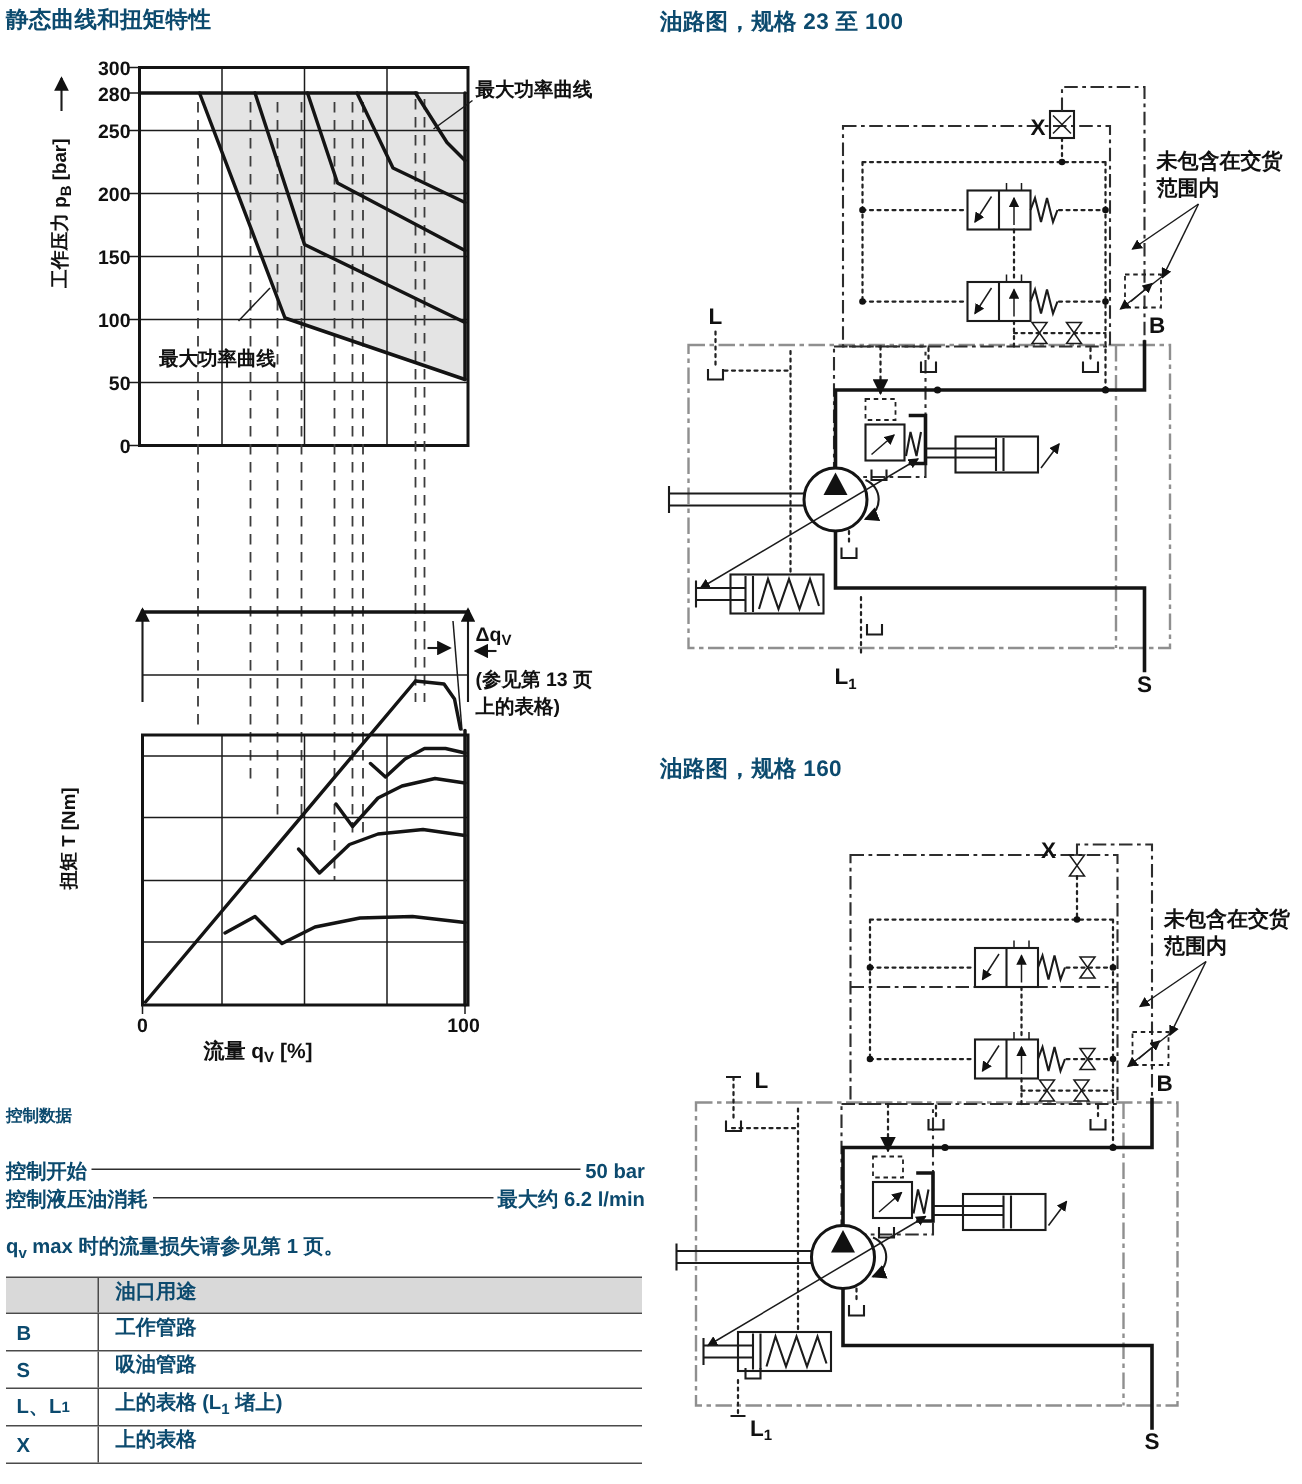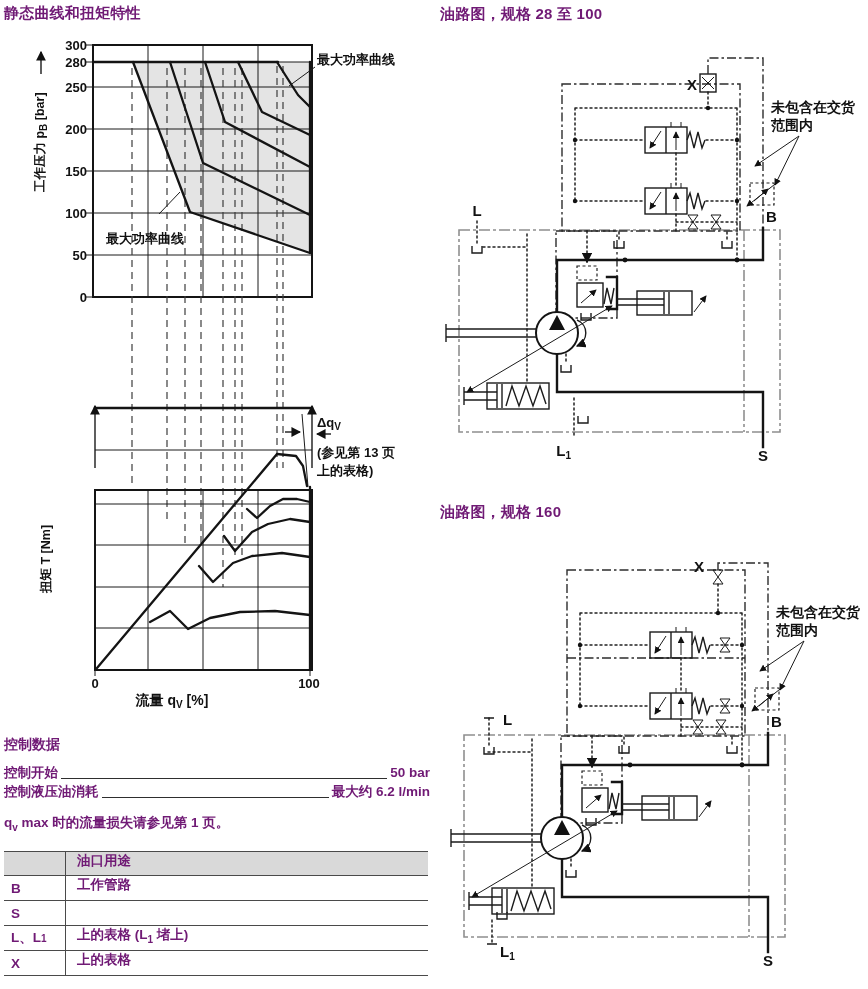--- a/index.html
+++ b/index.html
@@ -1,59 +1,59 @@
 <!DOCTYPE html>
 <html><head>
 <meta charset="utf-8">
 <style>
   html,body{margin:0;padding:0;background:#fff}
   .page{position:relative;width:868px;height:989px;background:#fff;
-        font-family:"Liberation Sans",sans-serif;color:#701a75;overflow:hidden}
+        font-family:"Liberation Sans",sans-serif;color:#0c4a6e;overflow:hidden}
   .abs{position:absolute}
   .hd{position:absolute;font-size:15px;font-weight:700;letter-spacing:.2px}
   svg text{font-family:"Liberation Sans",sans-serif;fill:#111}
   .t13{font-size:13px;font-weight:700}
   .t14{font-size:14px;font-weight:700}
   .t15{font-size:15px;font-weight:700}
   .sub{font-size:10px}
   
   .sl{stroke:#141414;stroke-width:2.4;fill:none;stroke-linecap:square}
   .crv{stroke:#141414;stroke-width:2.3;fill:none;stroke-linejoin:round;stroke-linecap:round}
   .ml{stroke:#1b1b1b;stroke-width:1.4;fill:none}
   .thin{stroke:#1b1b1b;stroke-width:1;fill:none}
   .dash{stroke:#3c3c3c;stroke-width:1.2;fill:none;stroke-dasharray:7 5}
   .dd{stroke:#2d2d2d;stroke-width:1.4;fill:none;stroke-dasharray:9 3 2.5 3}
   .gb{stroke:#8f8f8f;stroke-width:1.6;fill:none;stroke-dasharray:11 3 3 3}
   .dt{stroke:#222;stroke-width:1.5;fill:none;stroke-dasharray:2 3;stroke-linecap:round}
   .dashsm{stroke:#222;stroke-width:1.2;fill:none;stroke-dasharray:3 2.5}
   
   .ctrl{position:absolute;left:4px;top:736px;width:426px;font-size:13.5px;font-weight:600}
-  .ctrl-title{font-size:14px;font-weight:700;margin-bottom:9px}
-  .crow{display:flex;align-items:flex-end;line-height:19px}
+  .ctrl-title{font-size:11px;font-weight:700;margin-bottom:20px}
+  .crow{display:flex;align-items:center;line-height:19px}
   .crow .lead,.crow .val{white-space:nowrap}
   .crow .fillline{flex:1;border-bottom:1.6px solid #2e2e2e;margin:0 3px 3px 3px}
   .cnote{margin-top:13px;font-weight:600}
   
   .ptable{position:absolute;left:4px;top:851px;width:424px;border-top:1.4px solid #4a4a4a;
           border-bottom:1.4px solid #4a4a4a;font-size:13.5px}
   .trow{display:flex;height:24px}
   .trow + .trow{border-top:1.4px solid #4a4a4a}
   .thead{background:#d9d9d9;height:23px}
   .tc1{width:54px;align-self:stretch;display:flex;align-items:center;padding-left:7px;
        border-right:1.4px solid #4a4a4a;font-weight:700}
   .tc2{flex:1;padding-left:11px;font-weight:600}
   sub{font-size:10px}
 </style>
 </head>
 <body>
 
 <div class="page">
 
   <div class="hd" style="left:4px;top:4px">静态曲线和扭矩特性</div>
-  <div class="hd" style="left:440px;top:5px">油路图，规格 28 至 100</div>
+  <div class="hd" style="left:440px;top:5px">油路图，规格 23 至 100</div>
   <div class="hd" style="left:440px;top:503px">油路图，规格 160</div>
 
   <svg class="abs" style="left:0;top:28px" width="434" height="692" viewBox="0 28 434 692">
     <defs>
       <marker id="a0" viewBox="0 0 8 8" refX="7" refY="4" markerWidth="7" markerHeight="7" orient="auto-start-reverse">
         <path d="M0,0 L8,4 L0,8 z" fill="#111"></path>
       </marker>
     </defs>
 
     <polygon points="133,62 190,212 310,253 310,62" fill="#e4e4e4"></polygon>
@@ -162,20 +162,21 @@
           <span>B</span>
           <sub></sub>
         </div>
       <div class="tc2"><span>工作管路</span><sub></sub><span></span></div>
     </div>
     <div class="trow">
       <div class="tc1">
           <span>S</span>
           <sub></sub>
         </div>
+      <div class="tc2"><span>吸油管路</span><sub></sub><span></span></div>
     </div>
     <div class="trow">
       <div class="tc1">
           <span>L、L</span>
           <sub>1</sub>
         </div>
       <div class="tc2"><span>上的表格 (L</span><sub>1</sub><span> 堵上)</span></div>
     </div>
     <div class="trow">
       <div class="tc1">

